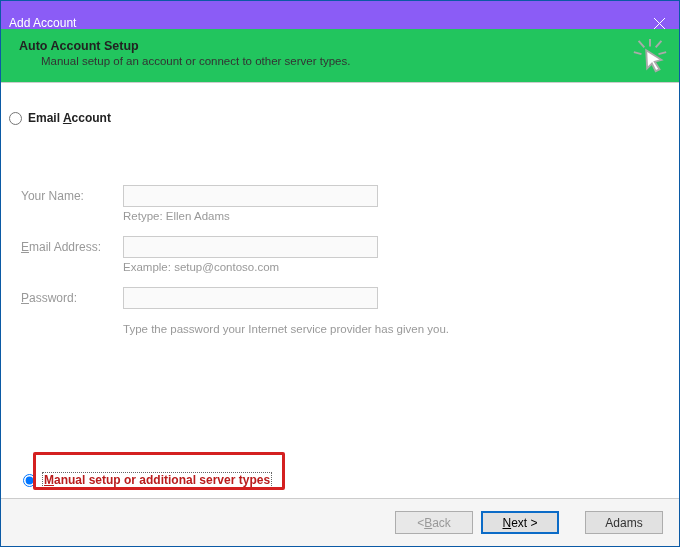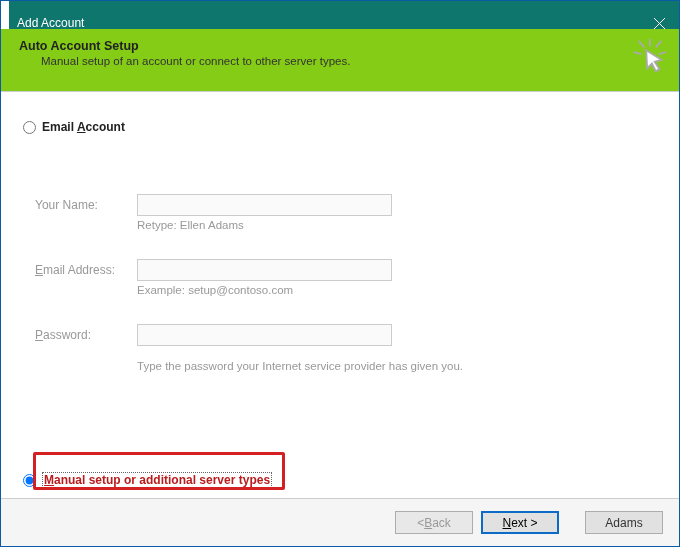--- a/index.html
+++ b/index.html
@@ -16,43 +16,42 @@
   .window {
     width: 680px;
     height: 547px;
     border: 1px solid #0b5aa5;
     display: flex;
     flex-direction: column;
     background: #fff;
   }
   .titlebar {
     height: 28px;
-    background: #0f766e;
+    background: #8b5cf6;
     color: #fff;
     display: flex;
     align-items: center;
     padding: 16px 0 0 8px;
     font-size: 12px;
     justify-content: space-between;
-    margin-left: 8px;
   }
   .titlebar .close {
     width: 40px;
     height: 28px;
     display: flex;
     align-items: center;
     justify-content: center;
   }
   .titlebar .close svg { stroke: #fff; }
   .header {
-    height: 63px;
+    height: 54px;
     border-bottom: 1px solid #ccc;
     padding: 10px 16px 0 18px;
     position: relative;
-    background: #84cc16;
+    background: #22c55e;
   }
   .header-title {
     font-weight: bold;
     font-size: 12.5px;
     color: #222;
   }
   .header-sub {
     font-size: 11.5px;
     color: #333;
     padding-left: 22px;
@@ -62,21 +61,21 @@
     position: absolute;
     right: 10px;
     top: 8px;
     width: 38px;
     height: 38px;
     color: #999;
   }
   .content {
     flex: 1;
     position: relative;
-    padding: 20px 22px 10px 22px;
+    padding: 20px 22px 10px 8px;
     background: #fff;
   }
   .radio-row {
     display: flex;
     align-items: center;
     gap: 6px;
     position: relative;
   }
   .radio-row.first { margin-top: 8px; }
   .radio-label {
@@ -90,21 +89,20 @@
   }
   .form-block {
     margin-top: 60px;
     margin-left: 12px;
     color: #888;
   }
   .form-line {
     display: flex;
     align-items: center;
     margin-bottom: 3px;
-    margin-top: 28px;
   }
   .form-label {
     width: 102px;
     font-size: 12px;
     color: #999;
     text-align: left;
   }
   .form-label .ul { text-decoration: underline; }
   .field {
     width: 255px;

